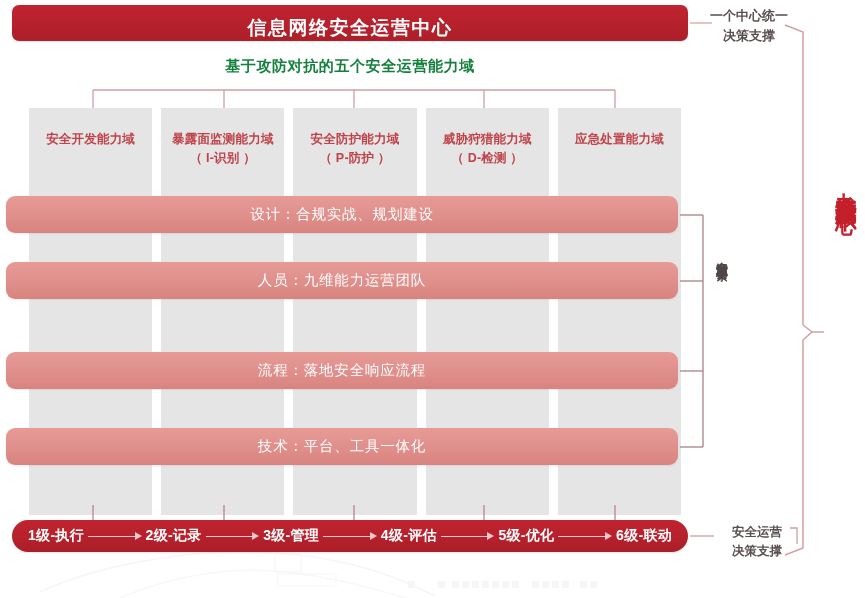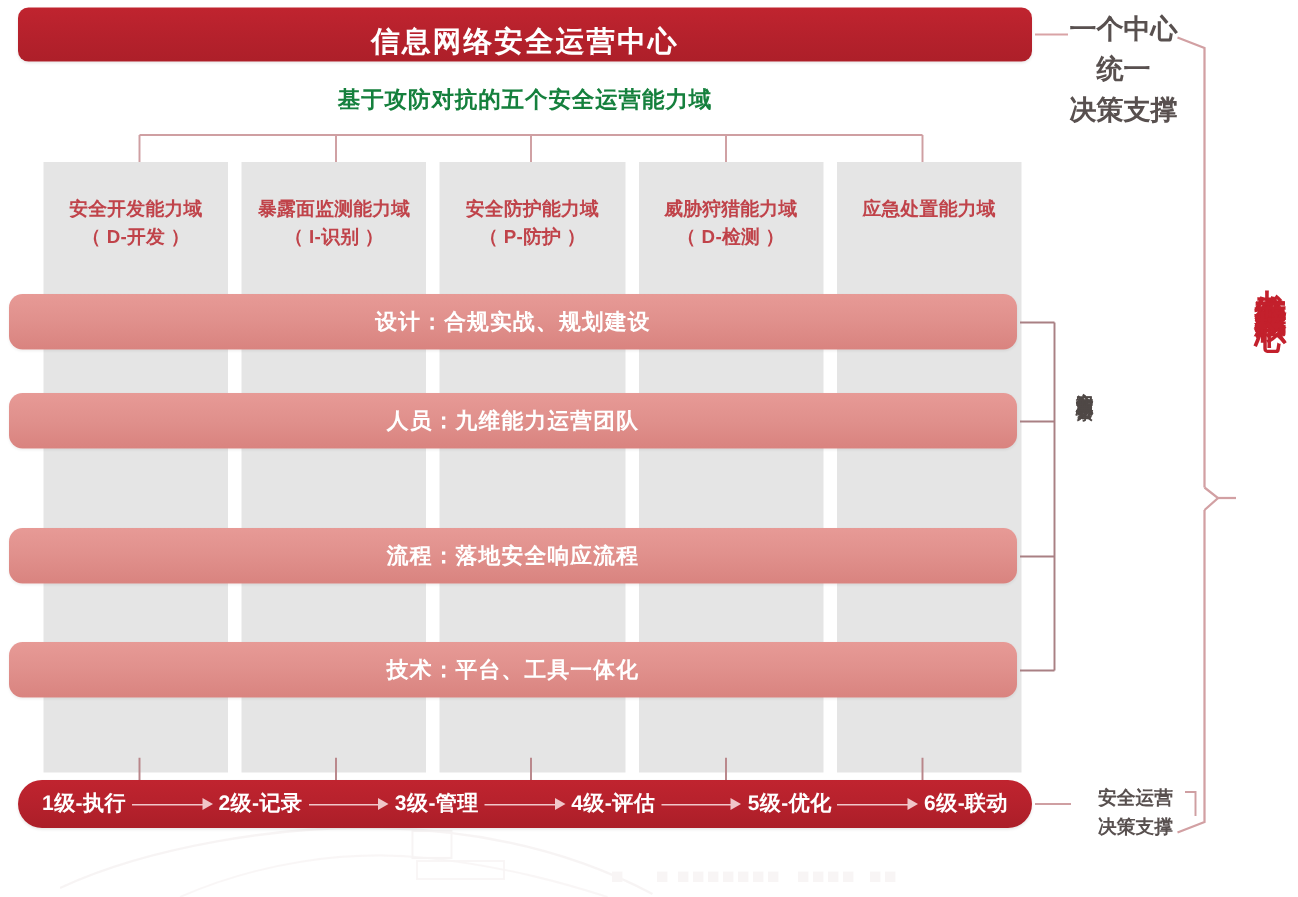--- a/index.html
+++ b/index.html
@@ -114,21 +114,21 @@
     border-radius: 9px;
     background: linear-gradient(180deg, #e79a96 0%, #e0908c 50%, #d9837f 100%);
     box-shadow: 0 1px 2px rgba(0,0,0,0.07);
     display: flex;
     align-items: center;
     justify-content: center;
   }
   .element-bar span {
     color: #ffffff;
     font-size: 14.5px;
-    font-weight: bold;
+    font-weight: normal;
     letter-spacing: 0.8px;
   }
   .eb1 { top: 196px; }
   .eb2 { top: 262px; }
   .eb3 { top: 352px; }
   .eb4 { top: 428px; }
 
   
   .maturity-bar {
     position: absolute;
@@ -189,21 +189,21 @@
   }
 
   
   .right-top-note {
     position: absolute;
     left: 706px;
     top: 6px;
     width: 86px;
     text-align: center;
     color: #58504f;
-    font-size: 18px;
+    font-size: 13px;
     font-weight: bold;
     line-height: 1.5;
   }
   .right-mid-note {
     position: absolute;
     left: 712px;
     top: 252px;
     width: 18px;
     color: #4f4846;
     font-size: 11.5px;
@@ -292,21 +292,20 @@
       <line x1="334" y1="2" x2="334" y2="20"></line>
       <line x1="464" y1="2" x2="464" y2="20"></line>
       <line x1="595" y1="2" x2="595" y2="20"></line>
     </g>
   </svg>
 
   <div class="columns">
     <div class="col">
       <div class="col-label">
         <span>安全开发能力域</span>
-        <span class="code">（ D-开发 ）</span>
       </div>
     </div>
     <div class="col">
       <div class="col-label">
         <span>暴露面监测能力域</span>
         <span class="code">（ I-识别 ）</span>
       </div>
     </div>
     <div class="col">
       <div class="col-label">

